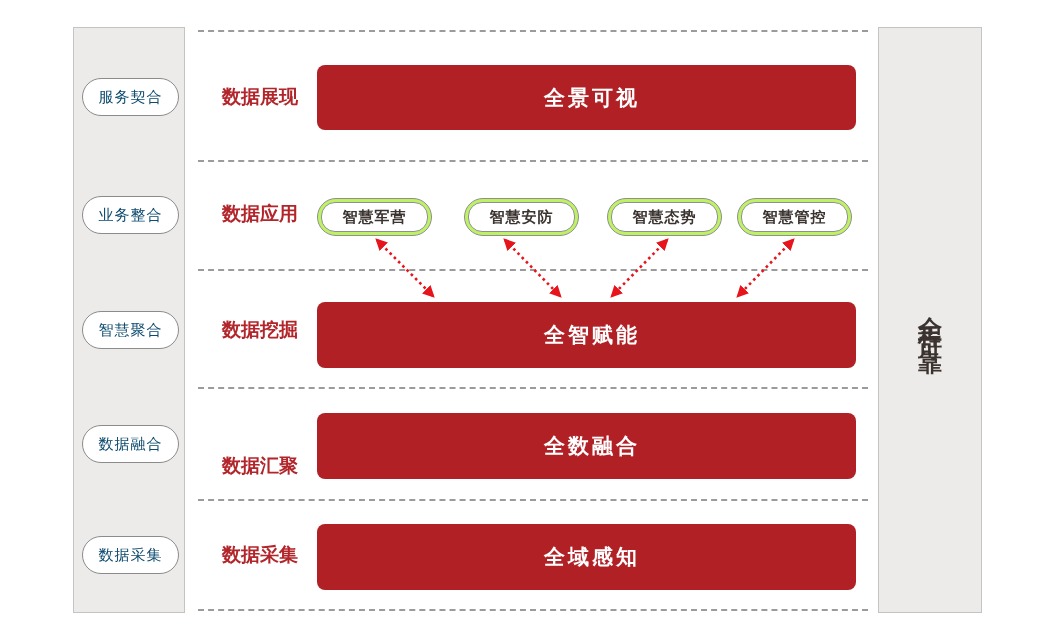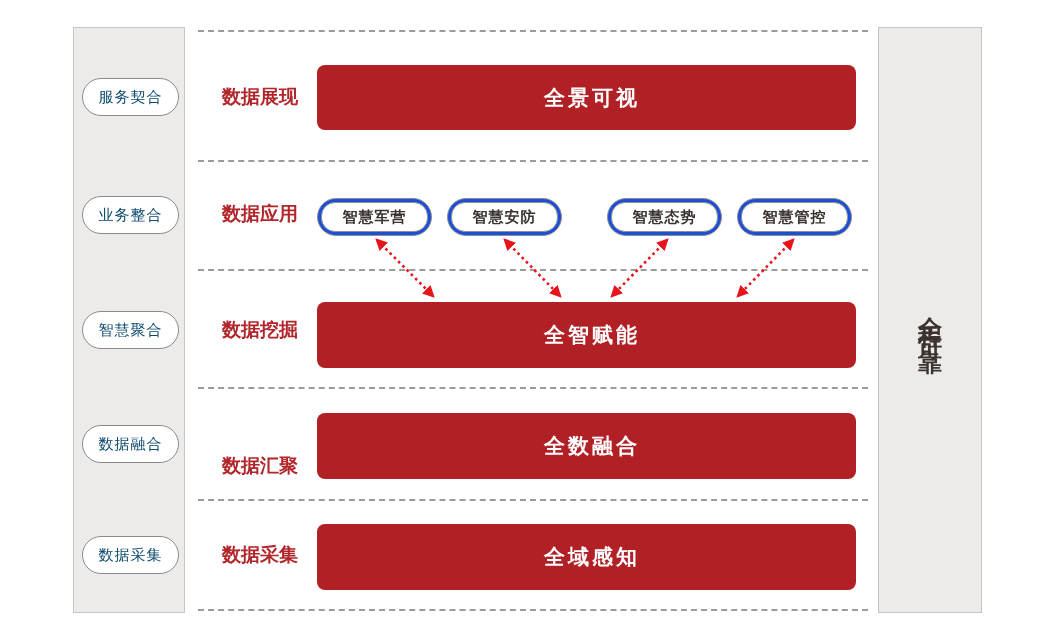--- a/index.html
+++ b/index.html
@@ -29,21 +29,21 @@
   .cat{position:absolute;left:222px;width:110px;height:22px;line-height:22px;
        font-size:19px;font-weight:700;color:#B2262B;white-space:nowrap;font-family:Liberation Serif, serif;}
 
   
   .bar{position:absolute;left:317px;width:528px;background:#B02025;border-radius:8px;
        display:flex;align-items:center;justify-content:center;padding-left:11px;}
   .bar span{color:#ffffff;font-size:21px;font-weight:700;letter-spacing:3px;}
 
   
   .app{position:absolute;top:198px;width:115px;height:38px;box-sizing:border-box;
-       border:1.5px solid #8F8F8F;border-radius:19px;padding:3px;background:#1d4ed8;}
+       border:1.5px solid #8F8F8F;border-radius:19px;padding:3px;background:#bef264;}
   .app-inner{width:100%;height:100%;box-sizing:border-box;border:1.5px solid #8F8F8F;
              border-radius:14px;display:flex;align-items:center;justify-content:center;
              font-size:15px;font-weight:600;color:#3A3330;letter-spacing:1px;background:#fff;}
 
   .arrows{position:absolute;left:330px;top:230px;width:480px;height:75px;}
 </style>
 </head>
 <body>
 
 <div class="stage">
@@ -87,21 +87,21 @@
   <div class="bar" style="top:413px;height:66px">
       <span>全数融合</span>
     </div>
   <div class="bar" style="top:524px;height:66px">
       <span>全域感知</span>
     </div>
 
   <div class="app" style="left:317px">
       <div class="app-inner">智慧军营</div>
     </div>
-  <div class="app" style="left:447px">
+  <div class="app" style="left:464px">
       <div class="app-inner">智慧安防</div>
     </div>
   <div class="app" style="left:607px">
       <div class="app-inner">智慧态势</div>
     </div>
   <div class="app" style="left:737px">
       <div class="app-inner">智慧管控</div>
     </div>
 
   <svg class="arrows" viewBox="0 0 480 75" aria-hidden="true">

